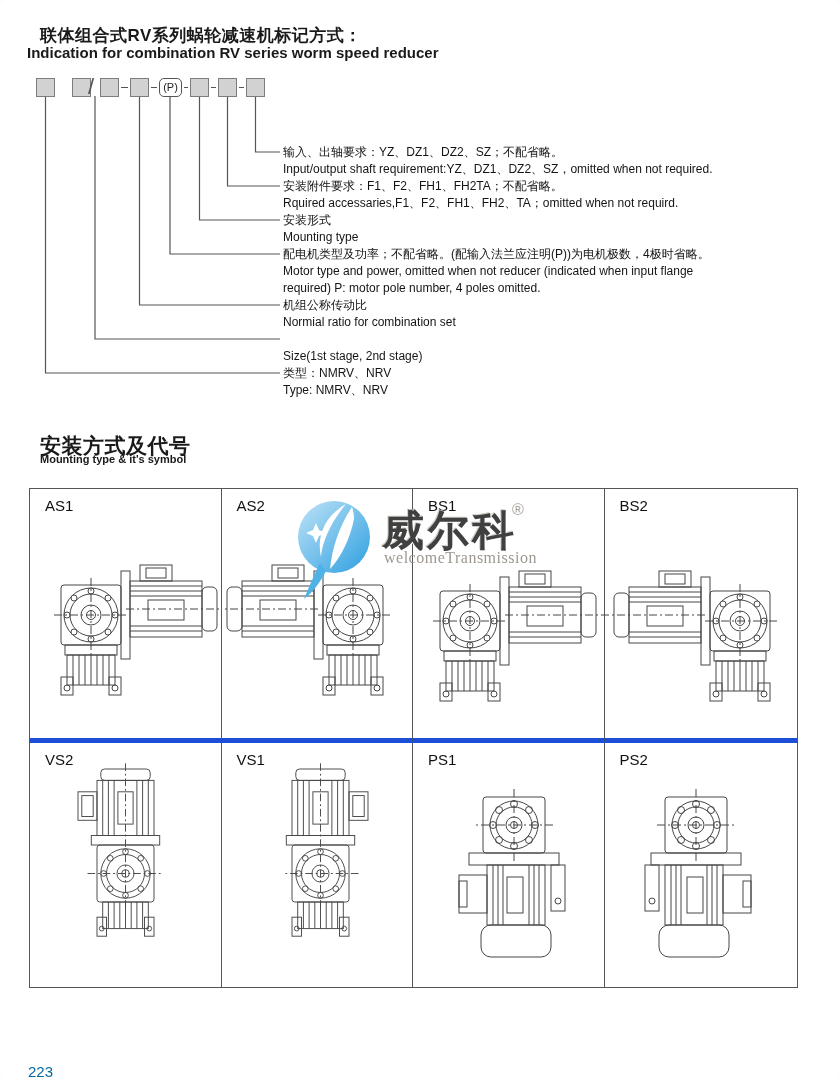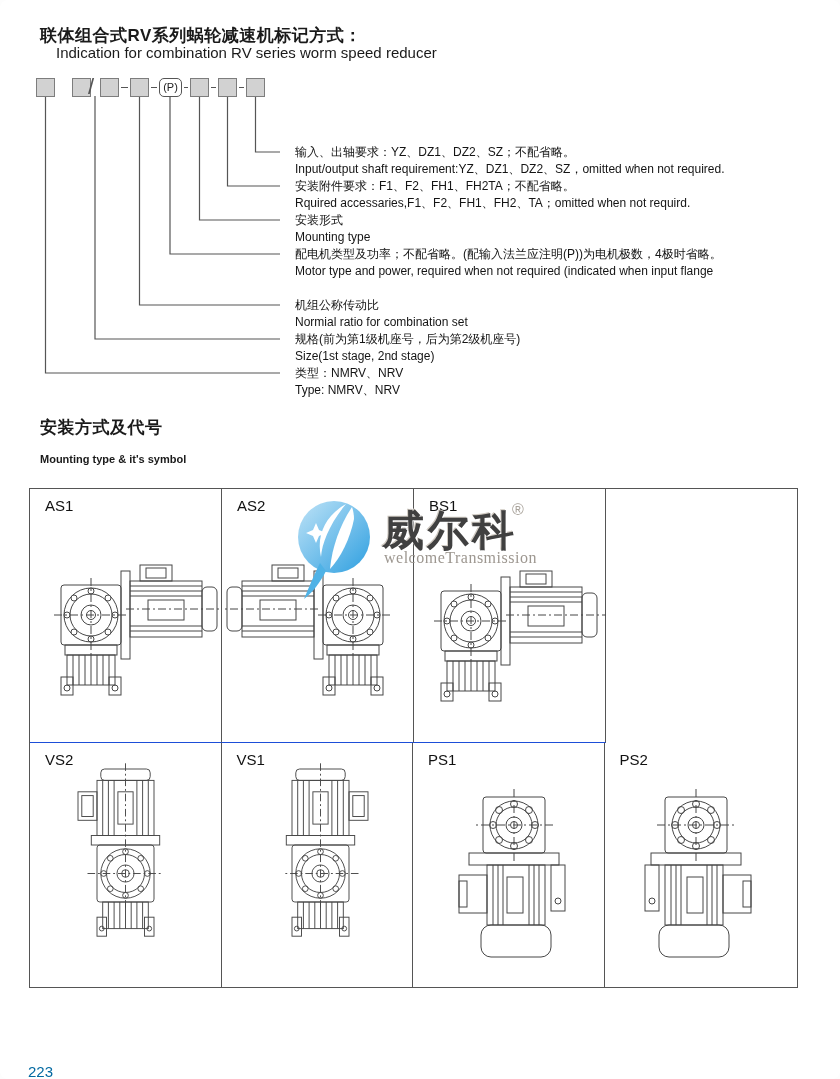--- a/index.html
+++ b/index.html
@@ -2,38 +2,38 @@
 <html><head>
 <meta charset="utf-8">
 <style>
   * { margin:0; padding:0; box-sizing:border-box; }
   html,body { width:840px; height:1079px; }
   body { background:#fdfdfd; font-family:"Liberation Sans","DejaVu Sans",sans-serif; color:#1a1a1a; overflow:hidden; }
   .page { position:relative; width:840px; height:1079px; background:#fff;border-radius:8px; }
 
   
   .h-zh { position:absolute; left:40px; top:24px; font-size:17px; font-weight:bold; letter-spacing:.5px; }
-  .h-en { position:absolute; left:56px; top:44px; font-size:15px; font-weight:normal; }
-  .sec-zh { position:absolute; left:40px; top:416px; font-size:17px; font-weight:bold; letter-spacing:.5px; }
+  .h-en { position:absolute; left:27px; top:44px; font-size:15px; font-weight:bold; }
+  .sec-zh { position:absolute; left:40px; top:432px; font-size:21px; font-weight:bold; letter-spacing:.5px; }
   .sec-en { position:absolute; left:40px; top:453px; font-size:11px; font-weight:bold; }
 
   
   .dbox { position:absolute; top:78px; width:19px; height:19px; background:#d2d2d2; border:1.5px solid #7d7d7d; }
   .pbox { position:absolute; top:78px; left:159px; width:23px; height:19px; background:#fff; border:1.4px solid #555;
           border-radius:5px; font-size:11px; text-align:center; line-height:17px; color:#222; }
   .slash { position:absolute; left:88px; top:74px; font-size:22px; font-weight:400; color:#555; }
 
   .leader-svg { position:absolute; left:0; top:0; z-index:1; }
 
-  .lbl { position:absolute; left:283px; height:17px; font-size:12px; line-height:17px; white-space:nowrap; color:#141414;margin-left:12px; }
+  .lbl { position:absolute; left:283px; height:17px; font-size:12px; line-height:17px; white-space:nowrap; color:#141414; }
 
   
   .mtable { position:absolute; left:29px; top:488px; width:769px; height:500px; border:1.5px solid #555; z-index:2; }
   .mrow { display:flex; }
-  .mcell { position:relative; width:192px; border-right:1px solid #555; border-bottom:1px solid #1d4ed8; background:transparent; }
+  .mcell { position:relative; width:192px; border-right:1px solid #555; border-bottom:5px solid #1d4ed8; background:transparent; }
   .mcell:nth-child(4) { border-right:none; width:193px; }
   .row1 .mcell { height:254px; }
   .row2 .mcell { height:244.5px; border-bottom:none;text-decoration:underline; }
   .mlabel { position:absolute; left:15px; top:8px; font-size:15px; color:#111; z-index:6; }
   .cell-art { position:absolute; left:0; top:0; z-index:2; }
 
   
   .wm { position:absolute; left:296px; top:497px; width:250px; height:80px; z-index:4; pointer-events:none; }
   .wm-logo { position:absolute; left:0; top:2px; }
   .wm-zh { position:absolute; left:86px; top:6px; font-size:42px; font-weight:bold; letter-spacing:3px; color:#404040;
@@ -171,24 +171,24 @@
   <div class="dbox" style="left:218px"></div>
   <div class="dbox" style="left:246px"></div>
 
   <div class="lbl" style="top:144px">输入、出轴要求：YZ、DZ1、DZ2、SZ；不配省略。</div>
   <div class="lbl" style="top:161px">Input/output shaft requirement:YZ、DZ1、DZ2、SZ，omitted when not required.</div>
   <div class="lbl" style="top:178px">安装附件要求：F1、F2、FH1、FH2TA；不配省略。</div>
   <div class="lbl" style="top:195px">Rquired accessaries,F1、F2、FH1、FH2、TA；omitted when not requird.</div>
   <div class="lbl" style="top:212px">安装形式</div>
   <div class="lbl" style="top:229px">Mounting type</div>
   <div class="lbl" style="top:246px">配电机类型及功率；不配省略。(配输入法兰应注明(P))为电机极数，4极时省略。</div>
-  <div class="lbl" style="top:263px">Motor type and power, required when not required (indicated when input flange</div>
+  <div class="lbl" style="top:263px">Motor type and power, omitted when not reducer (indicated when input flange</div>
+  <div class="lbl" style="top:280px">required) P: motor pole number, 4 poles omitted.</div>
   <div class="lbl" style="top:297px">机组公称传动比</div>
   <div class="lbl" style="top:314px">Normial ratio for combination set</div>
-  <div class="lbl" style="top:331px">规格(前为第1级机座号，后为第2级机座号)</div>
   <div class="lbl" style="top:348px">Size(1st stage, 2nd stage)</div>
   <div class="lbl" style="top:365px">类型：NMRV、NRV</div>
   <div class="lbl" style="top:382px">Type: NMRV、NRV</div>
 
   <div class="sec-zh">安装方式及代号</div>
   <div class="sec-en">Mounting type &amp; it's symbol</div>
 
   <div class="mtable">
     <div class="mrow row1">
       <div class="mcell">
@@ -200,20 +200,26 @@
       <div class="mcell">
         <span class="mlabel">AS2</span>
         <svg class="cell-art" width="192" height="253">
           <use href="#gm-side" transform="translate(162,76) scale(-1,1)"></use>
           </svg>
       </div>
       <div class="mcell">
         <span class="mlabel">BS1</span>
         <svg class="cell-art" width="192" height="253">
           <use href="#gm-side" transform="translate(26,82)"></use>
+          </svg>
+      </div>
+      <div class="mcell">
+        <span class="mlabel">BS2</span>
+        <svg class="cell-art" width="193" height="253">
+          <use href="#gm-side" transform="translate(166,82) scale(-1,1)"></use>
           </svg>
       </div>
     </div>
     <div class="mrow row2">
       <div class="mcell">
         <span class="mlabel">VS2</span>
         <svg class="cell-art" width="192" height="244">
           <use href="#gm-vert" transform="translate(48,26) scale(0.95)"></use>
           </svg>
       </div>

